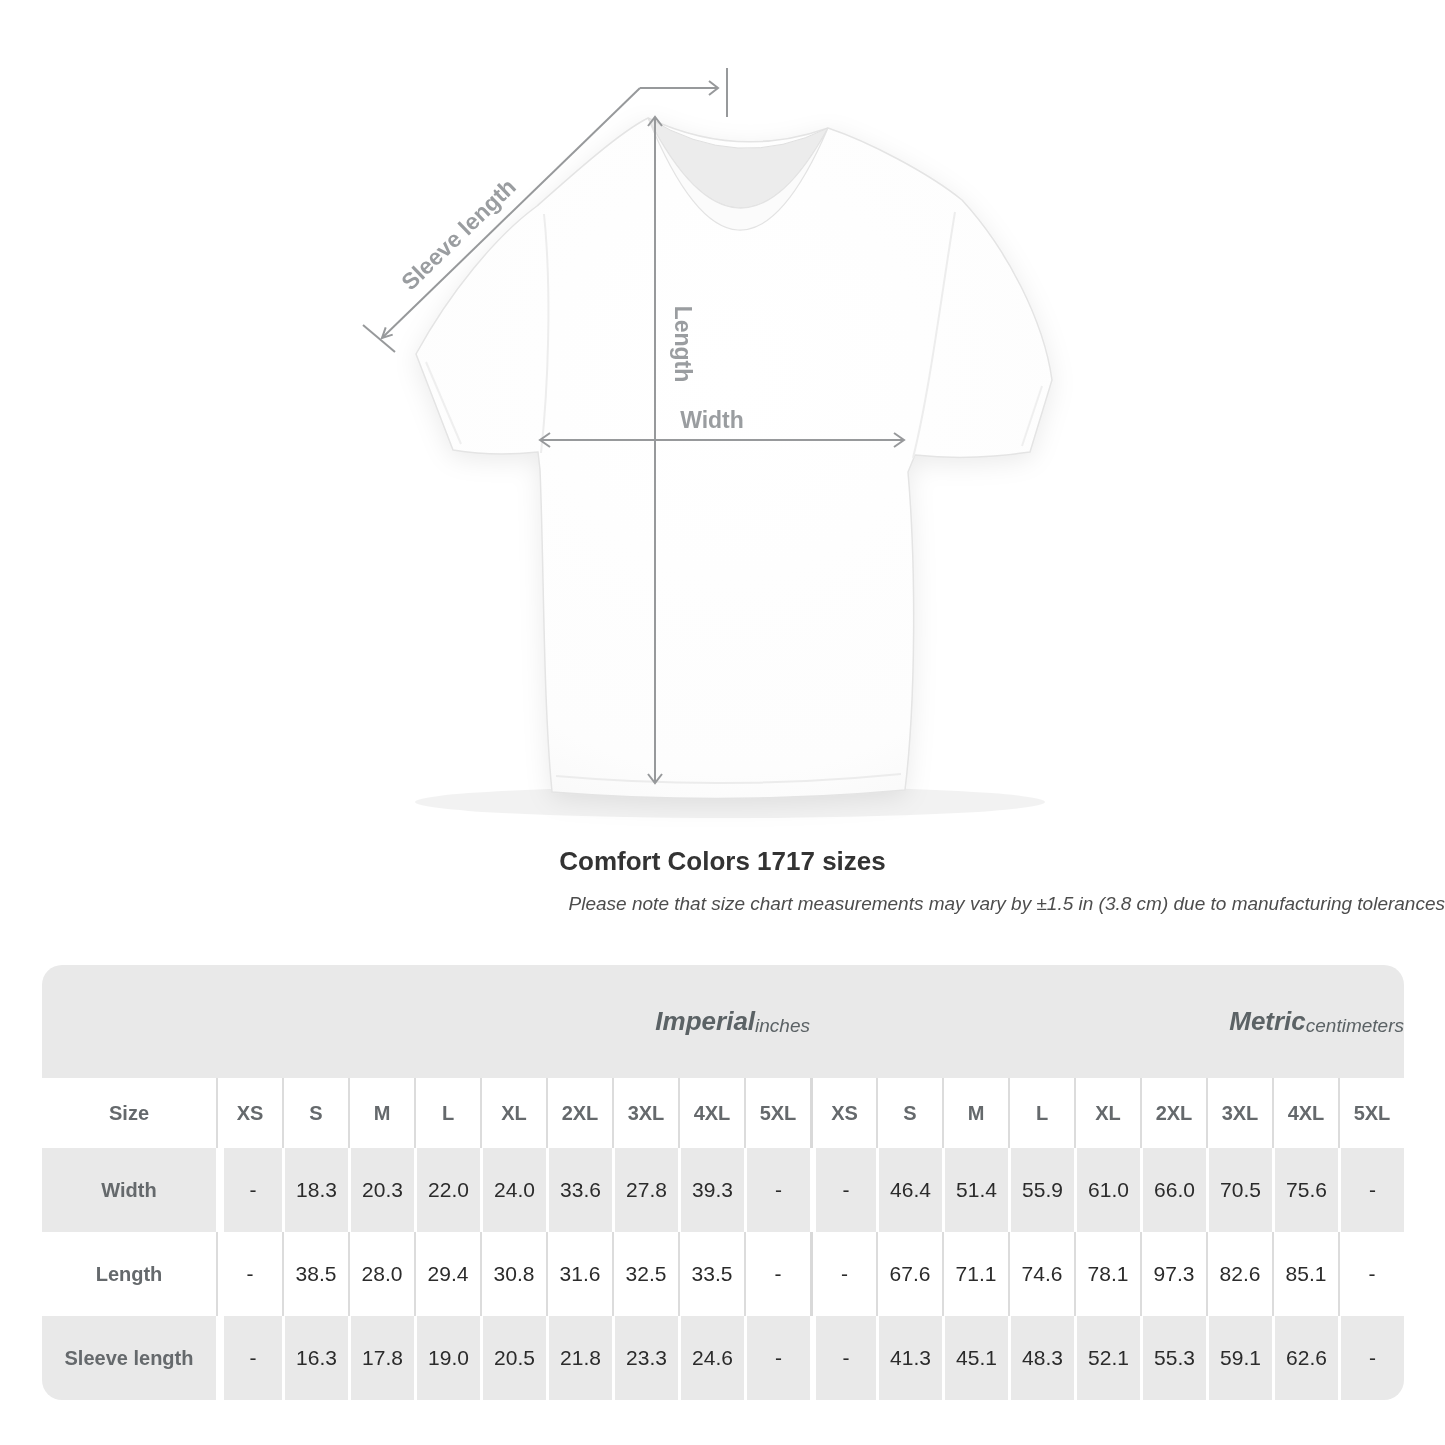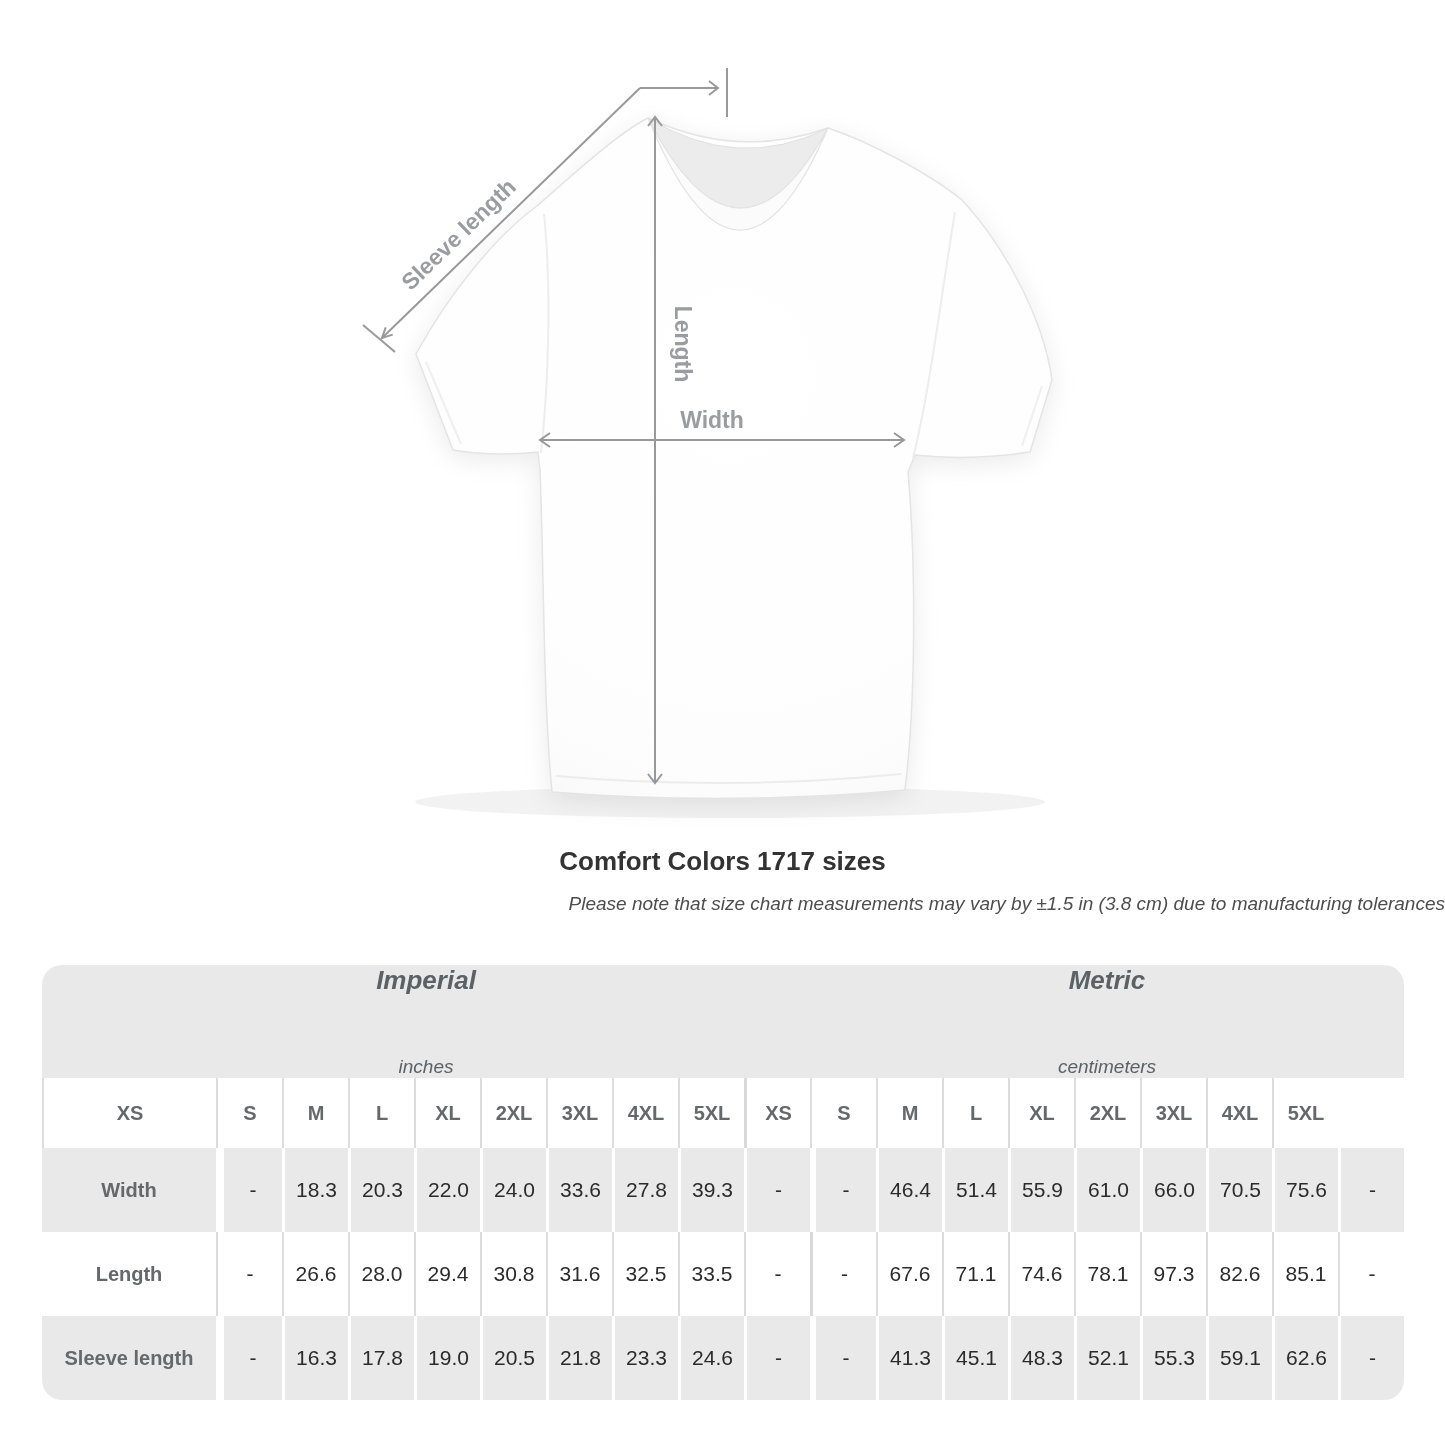--- a/index.html
+++ b/index.html
@@ -20,21 +20,21 @@
     position:absolute; left:0; top:893px; width:100%;
     text-align:right; font-size:19px; font-style:italic; color:#4d4d4d;
   }
 
   
   .sizetable {
     position:absolute; left:42px; top:965px; width:1362px; height:435px;
     border-radius:20px; overflow:hidden; background:#ffffff;
   }
   .group-header { display:flex; height:113px; background:#e9e9e9; }
-  .group { display:flex; flex-direction:column; align-items:center; justify-content:space-between; }
+  .group { display:flex; flex-direction:row; align-items:center; justify-content:flex-end; }
   .group-imperial { width:768px; }
   .group-metric  { width:594px; }
   .group-name { font-size:26px; font-weight:700; font-style:italic; color:#5b6265; }
   .group-unit { font-size:19px; font-style:italic; color:#5b6265; margin-top:9px; }
 
   .trow { display:grid; grid-template-columns:174px repeat(18, 1fr); }
   .row-sizes { height:70px; background:#ffffff; }
   .row-data  { height:84px; }
   .row-data.gray .cell { background:#e9e9e9; }
   .row-data.white .cell { background:#ffffff; }
@@ -141,20 +141,21 @@
       <div class="group group-imperial">
         <div class="group-name">Imperial</div>
         <div class="group-unit">inches</div>
       </div>
       <div class="group group-metric">
         <div class="group-name">Metric</div>
         <div class="group-unit">centimeters</div>
       </div>
     </div>
     <div class="trow row-sizes" id="size-row">
+        <div class="cell lab">Size</div>
         <div class="cell head sep-first">XS</div>
         <div class="cell head sep">S</div>
         <div class="cell head sep">M</div>
         <div class="cell head sep">L</div>
         <div class="cell head sep">XL</div>
         <div class="cell head sep">2XL</div>
         <div class="cell head sep">3XL</div>
         <div class="cell head sep">4XL</div>
         <div class="cell head sep">5XL</div>
         <div class="cell head sep-group">XS</div>
@@ -185,21 +186,21 @@
           <div class="cell val sep">55.9</div>
           <div class="cell val sep">61.0</div>
           <div class="cell val sep">66.0</div>
           <div class="cell val sep">70.5</div>
           <div class="cell val sep">75.6</div>
           <div class="cell val sep">-</div>
         </div>
         <div class="trow row-data white">
           <div class="cell lab">Length</div>
           <div class="cell val sep-first">-</div>
-          <div class="cell val sep">26.6</div>
+          <div class="cell val sep">38.5</div>
           <div class="cell val sep">28.0</div>
           <div class="cell val sep">29.4</div>
           <div class="cell val sep">30.8</div>
           <div class="cell val sep">31.6</div>
           <div class="cell val sep">32.5</div>
           <div class="cell val sep">33.5</div>
           <div class="cell val sep">-</div>
           <div class="cell val sep-group">-</div>
           <div class="cell val sep">67.6</div>
           <div class="cell val sep">71.1</div>

